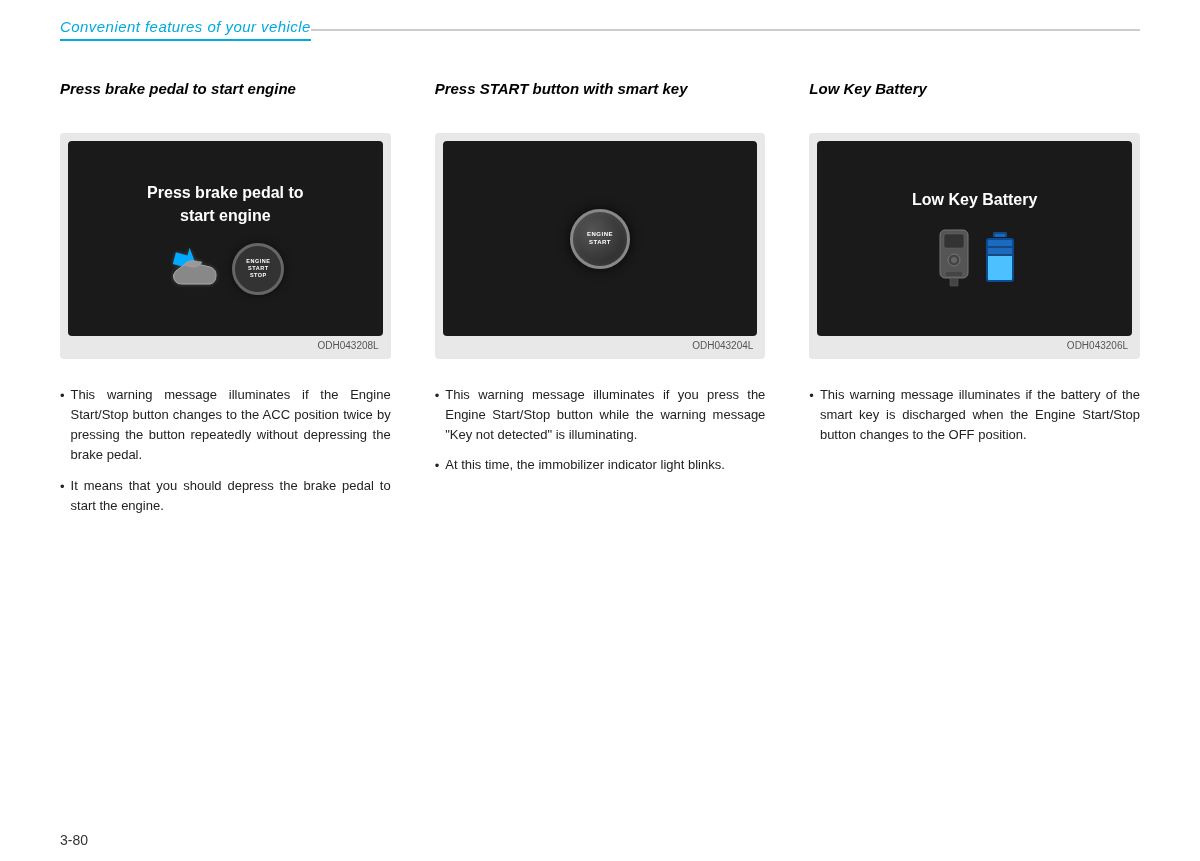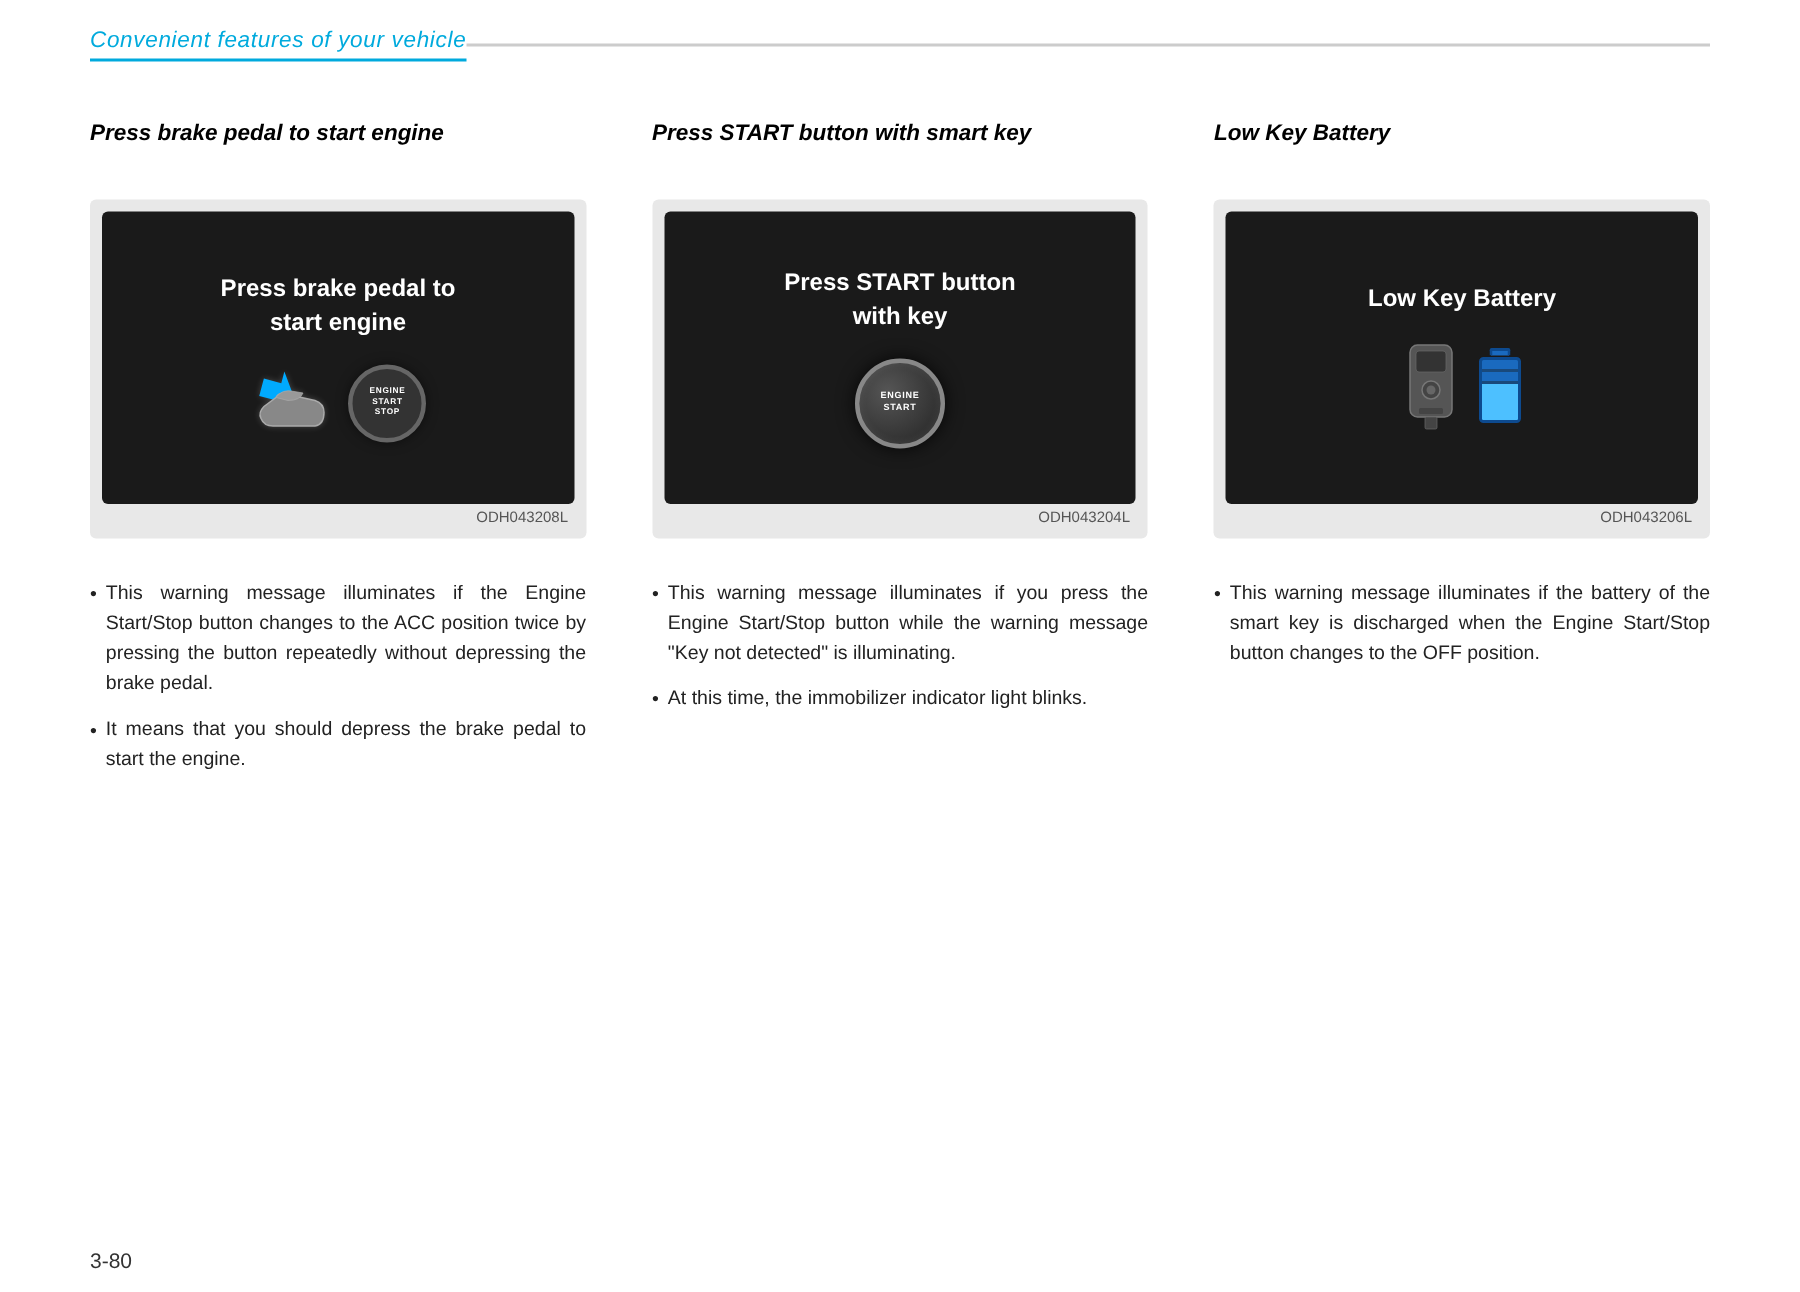--- a/index.html
+++ b/index.html
@@ -276,24 +276,20 @@
         <li>
             <span>It means that you should depress the brake pedal to start the engine.</span>
           </li>
       </ul>
     </div>
 
     <div class="column">
       <div class="section-heading">Press START button with smart key</div>
       <div class="image-panel">
         <div class="image-inner">
-          <div class="panel-text">
-            <span>Press START button</span><br>
-            <span>with key</span>
-          </div>
 
           <div>
             <div class="engine-btn-panel2">
               <div class="engine-btn-text" style="font-size:6px;">
                 <div>ENGINE</div>
                 <div>START</div>
               </div>
             </div>
           </div>
         </div>

